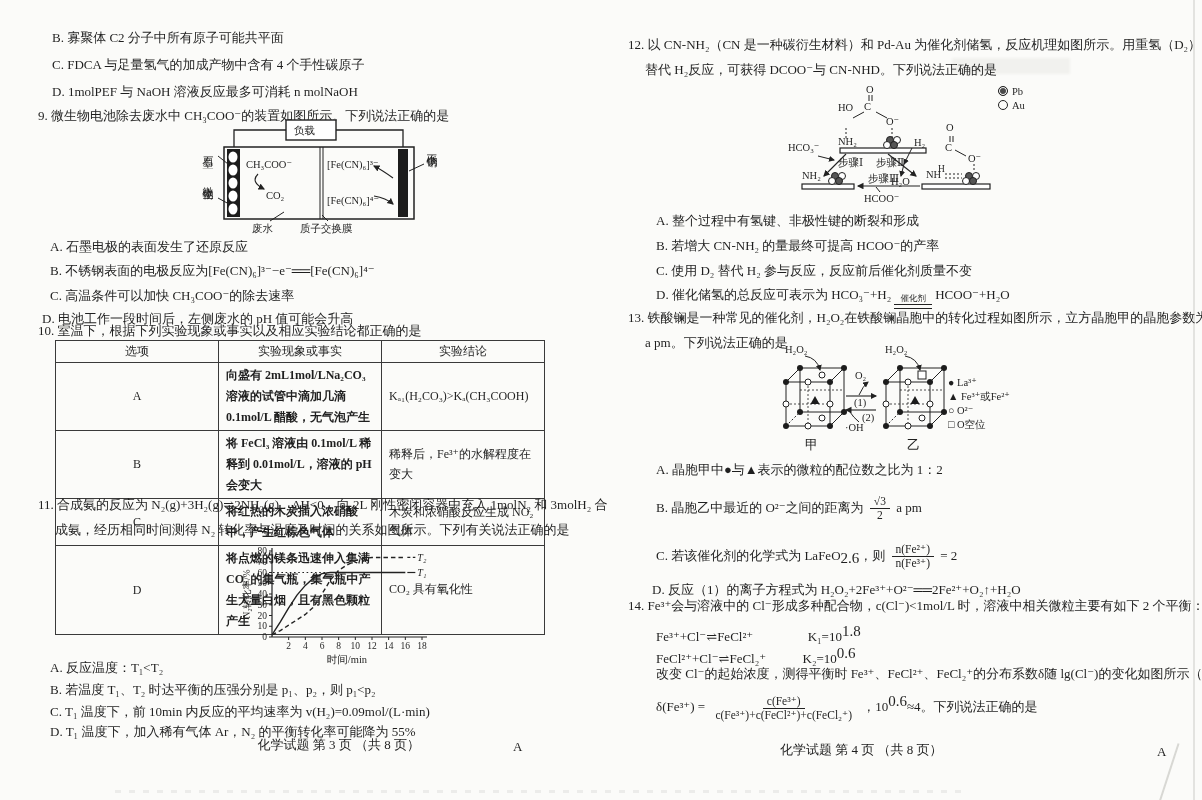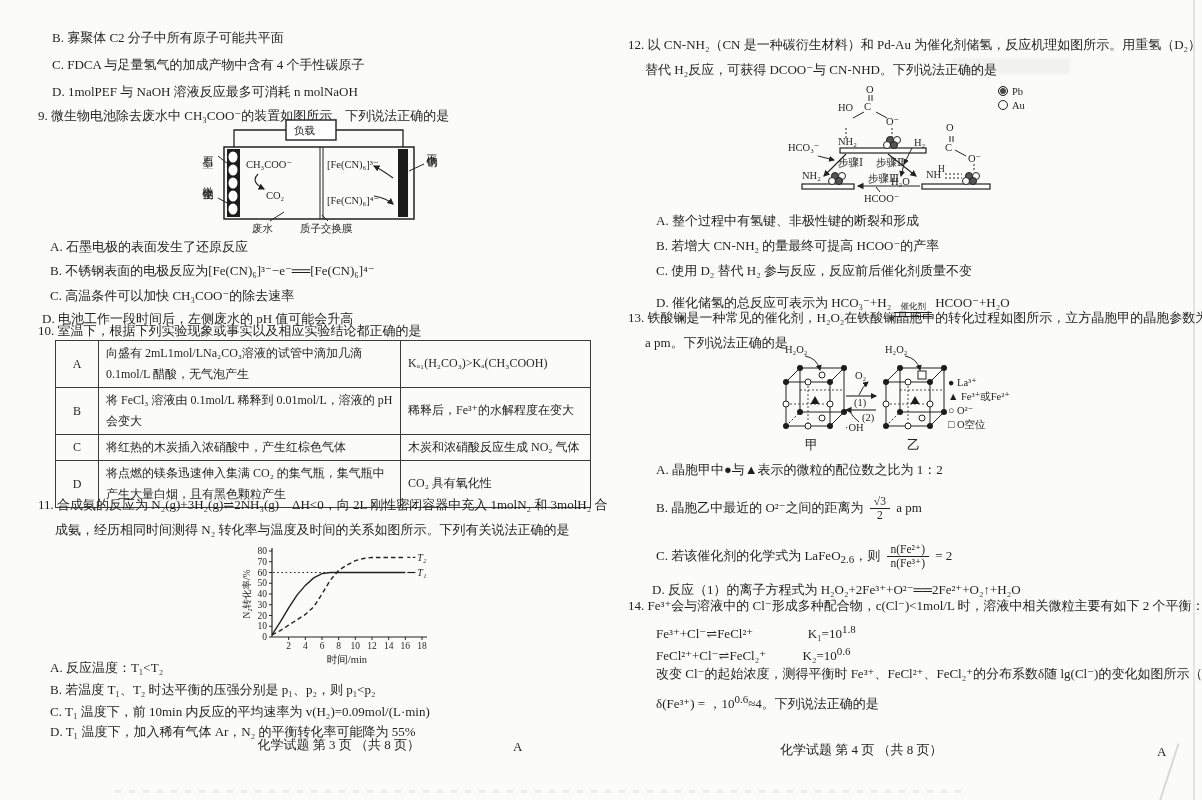--- a/index.html
+++ b/index.html
@@ -9,30 +9,30 @@
   .t{font-size:13px;line-height:1.3;white-space:nowrap;}
   .wrap{font-size:13px;line-height:1.95;white-space:normal;}
   .hang{padding-left:17px;text-indent:-17px;}
   .small{font-size:10.5px;}
   .tiny{font-size:9.5px;}
   .vtext{writing-mode:vertical-rl;text-orientation:upright;font-size:11px;line-height:1;letter-spacing:1px;}
   table.q10{border-collapse:collapse;font-size:12px;width:490px;table-layout:fixed;}
   table.q10 th,table.q10 td{border:1px solid #3a3a3a;padding:2px 7px;vertical-align:middle;}
   table.q10 th{font-weight:normal;text-align:center;}
   table.q10 td.opt{text-align:center;width:28px;}
-  table.q10 td.fact{width:287px;line-height:1.75;}
+  table.q10 td.fact{width:287px;line-height:1.75;font-weight:bold;}
   table.q10 td.concl{width:175px;line-height:1.6;}
   .frac{display:inline-flex;flex-direction:column;align-items:center;vertical-align:middle;
         font-size:11.5px;line-height:1.15;margin:0 3px;}
   .frac .num{border-bottom:1px solid #222;padding:0 4px;}
   .frac .den{padding:0 4px;}
-  .overeq{display:inline-flex;flex-direction:column;align-items:center;vertical-align:-2px;margin:16px 3px;}
+  .overeq{display:inline-flex;flex-direction:column;align-items:center;vertical-align:-2px;margin:8px 3px;}
   .overeq .lbl{font-size:8.5px;line-height:1;}
   .overeq .dbl{width:38px;height:3px;border-top:1px solid #222;border-bottom:1px solid #222;margin-top:1px;}
-  sub,sup{font-size:11px;}
+  sub,sup{font-size:15px;}
   svg{position:absolute;overflow:visible;}
   svg text{font-family:"Liberation Serif","DejaVu Serif",serif;fill:#1f1f1f;}
   .lgmark{display:inline-block;width:8px;height:8px;border-radius:50%;border:1.6px solid #222;
           vertical-align:-1px;margin-right:4px;}
   .lgmark.fill{background:#4a4a4a;box-shadow:inset 0 0 0 1px #fff;}
   .edge-r{left:1193px;top:0;width:2px;height:800px;background:#e3e3e0;}
   .edge-b{left:115px;top:790px;width:850px;height:3px;
           background:repeating-linear-gradient(90deg,#ececea 0 6px,#fbfbf9 6px 14px);}
   .curl{left:1168px;top:742px;width:2px;height:62px;background:#d8d8d4;transform:rotate(18deg);}
   .smudge{left:952px;top:58px;width:118px;height:16px;background:#f1f1ee;filter:blur(1px);}
@@ -96,20 +96,25 @@
 
   <div class="abs t" style="left:50px;top:239px">A. 石墨电极的表面发生了还原反应</div>
   <div class="abs t" style="left:50px;top:263px">B. 不锈钢表面的电极反应为[Fe(CN)₆]³⁻−e⁻══[Fe(CN)₆]⁴⁻</div>
   <div class="abs t" style="left:50px;top:288px">C. 高温条件可以加快 CH₃COO⁻的除去速率</div>
   <div class="abs t" style="left:42px;top:311px">D. 电池工作一段时间后，左侧废水的 pH 值可能会升高</div>
 
   <div class="abs t" style="left:38px;top:323px">10. 室温下，根据下列实验现象或事实以及相应实验结论都正确的是</div>
 
   <table class="q10 abs" style="left:55px;top:340px">
     <tbody>
+        <tr>
+      <th>选项</th>
+      <th>实验现象或事实</th>
+      <th>实验结论</th>
+    </tr>
     <tr>
       <td class="opt">A</td>
       <td class="fact">向盛有 2mL1mol/LNa₂CO₃溶液的试管中滴加几滴 0.1mol/L 醋酸，无气泡产生</td>
       <td class="concl">Kₐ₁(H₂CO₃)&gt;Kₐ(CH₃COOH)</td>
     </tr>
     <tr>
       <td class="opt">B</td>
       <td class="fact">将 FeCl₃ 溶液由 0.1mol/L 稀释到 0.01mol/L，溶液的 pH 会变大</td>
       <td class="concl">稀释后，Fe³⁺的水解程度在变大</td>
     </tr>
@@ -383,18 +388,22 @@
     <span><span>K₁=10</span><sup>1.8</sup></span>
   </div>
   <div class="abs t" style="left:656px;top:644px">
     <span>FeCl²⁺+Cl⁻⇌FeCl₂⁺</span>
     <span style="display:inline-block;width:30px"></span>
     <span><span>K₂=10</span><sup>0.6</sup></span>
   </div>
   <div class="abs t" style="left:656px;top:666px">改变 Cl⁻的起始浓度，测得平衡时 Fe³⁺、FeCl²⁺、FeCl₂⁺的分布系数δ随 lg(Cl⁻)的变化如图所示（部分图）。已知：</div>
   <div class="abs t" style="left:656px;top:692px">
     <span>δ(Fe³⁺) =</span>
+    <span class="frac">
+        <span class="num">c(Fe³⁺)</span>
+        <span class="den">c(Fe³⁺)+c(FeCl²⁺)+c(FeCl₂⁺)</span>
+      </span>
     <span><span>，10</span><sup>0.6</sup><span>≈4。下列说法正确的是</span></span>
   </div>
 
   <div class="abs t" style="left:780px;top:742px;width:240px;">化学试题 第 4 页 （共 8 页）</div>
   <div class="abs t" style="left:1157px;top:744px">A</div>
 </div>
 
 </body></html>

